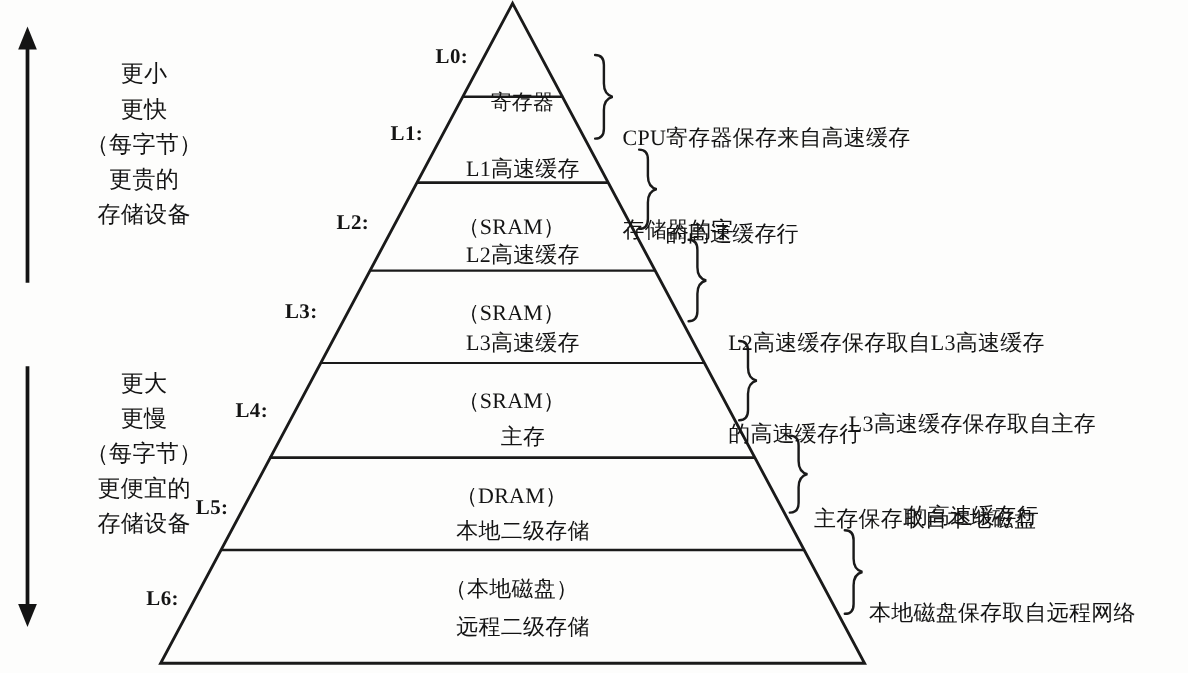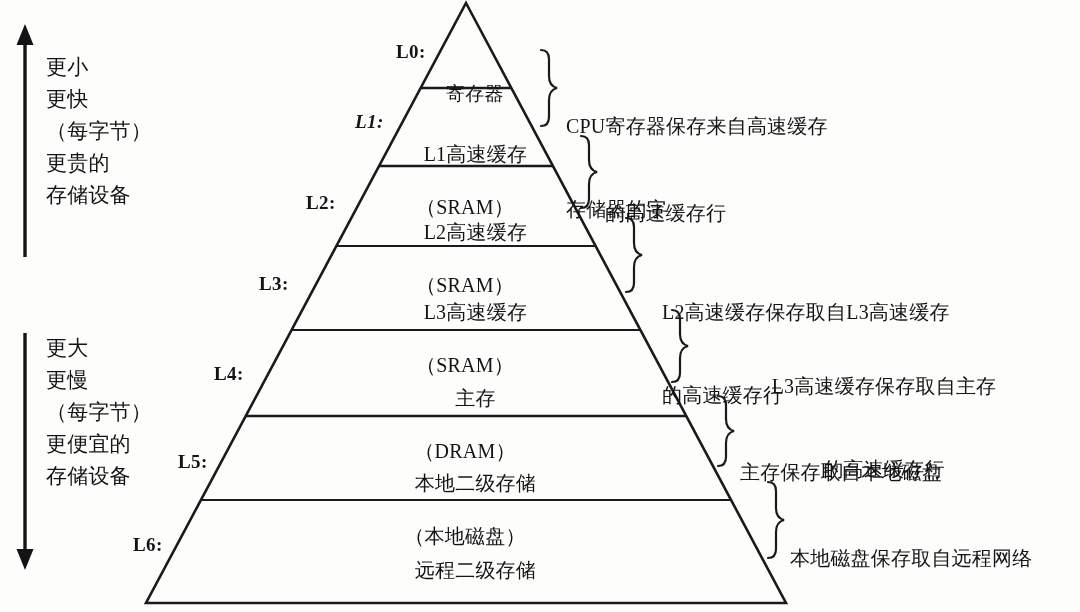--- a/index.html
+++ b/index.html
@@ -25,34 +25,35 @@
   }
   .txt {
     position: absolute;
     white-space: pre;
     line-height: 1.30;
     color: #141414;
     letter-spacing: 0.2px;
   }
   
   .side-caption {
+    text-align: center;
     font-size: 21px;
     line-height: 1.52;
   }
   #side-caption-upper { left: 46px; top: 52px; width: 170px; }
   #side-caption-lower { left: 46px; top: 333px; width: 170px; }
 
   
   .level-tag {
     font-size: 19px;
     font-weight: 600;
     letter-spacing: 0.4px;
   }
   #level-tag-0 { left: 396px; top: 40px; }
-  #level-tag-1 { left: 355px; top: 110px; font-style: italic; }
+  #level-tag-1 { left: 355px; top: 110px; }
   #level-tag-2 { left: 306px; top: 191px; }
   #level-tag-3 { left: 259px; top: 272px; }
   #level-tag-4 { left: 214px; top: 362px; }
   #level-tag-5 { left: 178px; top: 450px; }
   #level-tag-6 { left: 133px; top: 533px; }
 
   
   .band-label {
     text-align: center;
     font-size: 20px;

